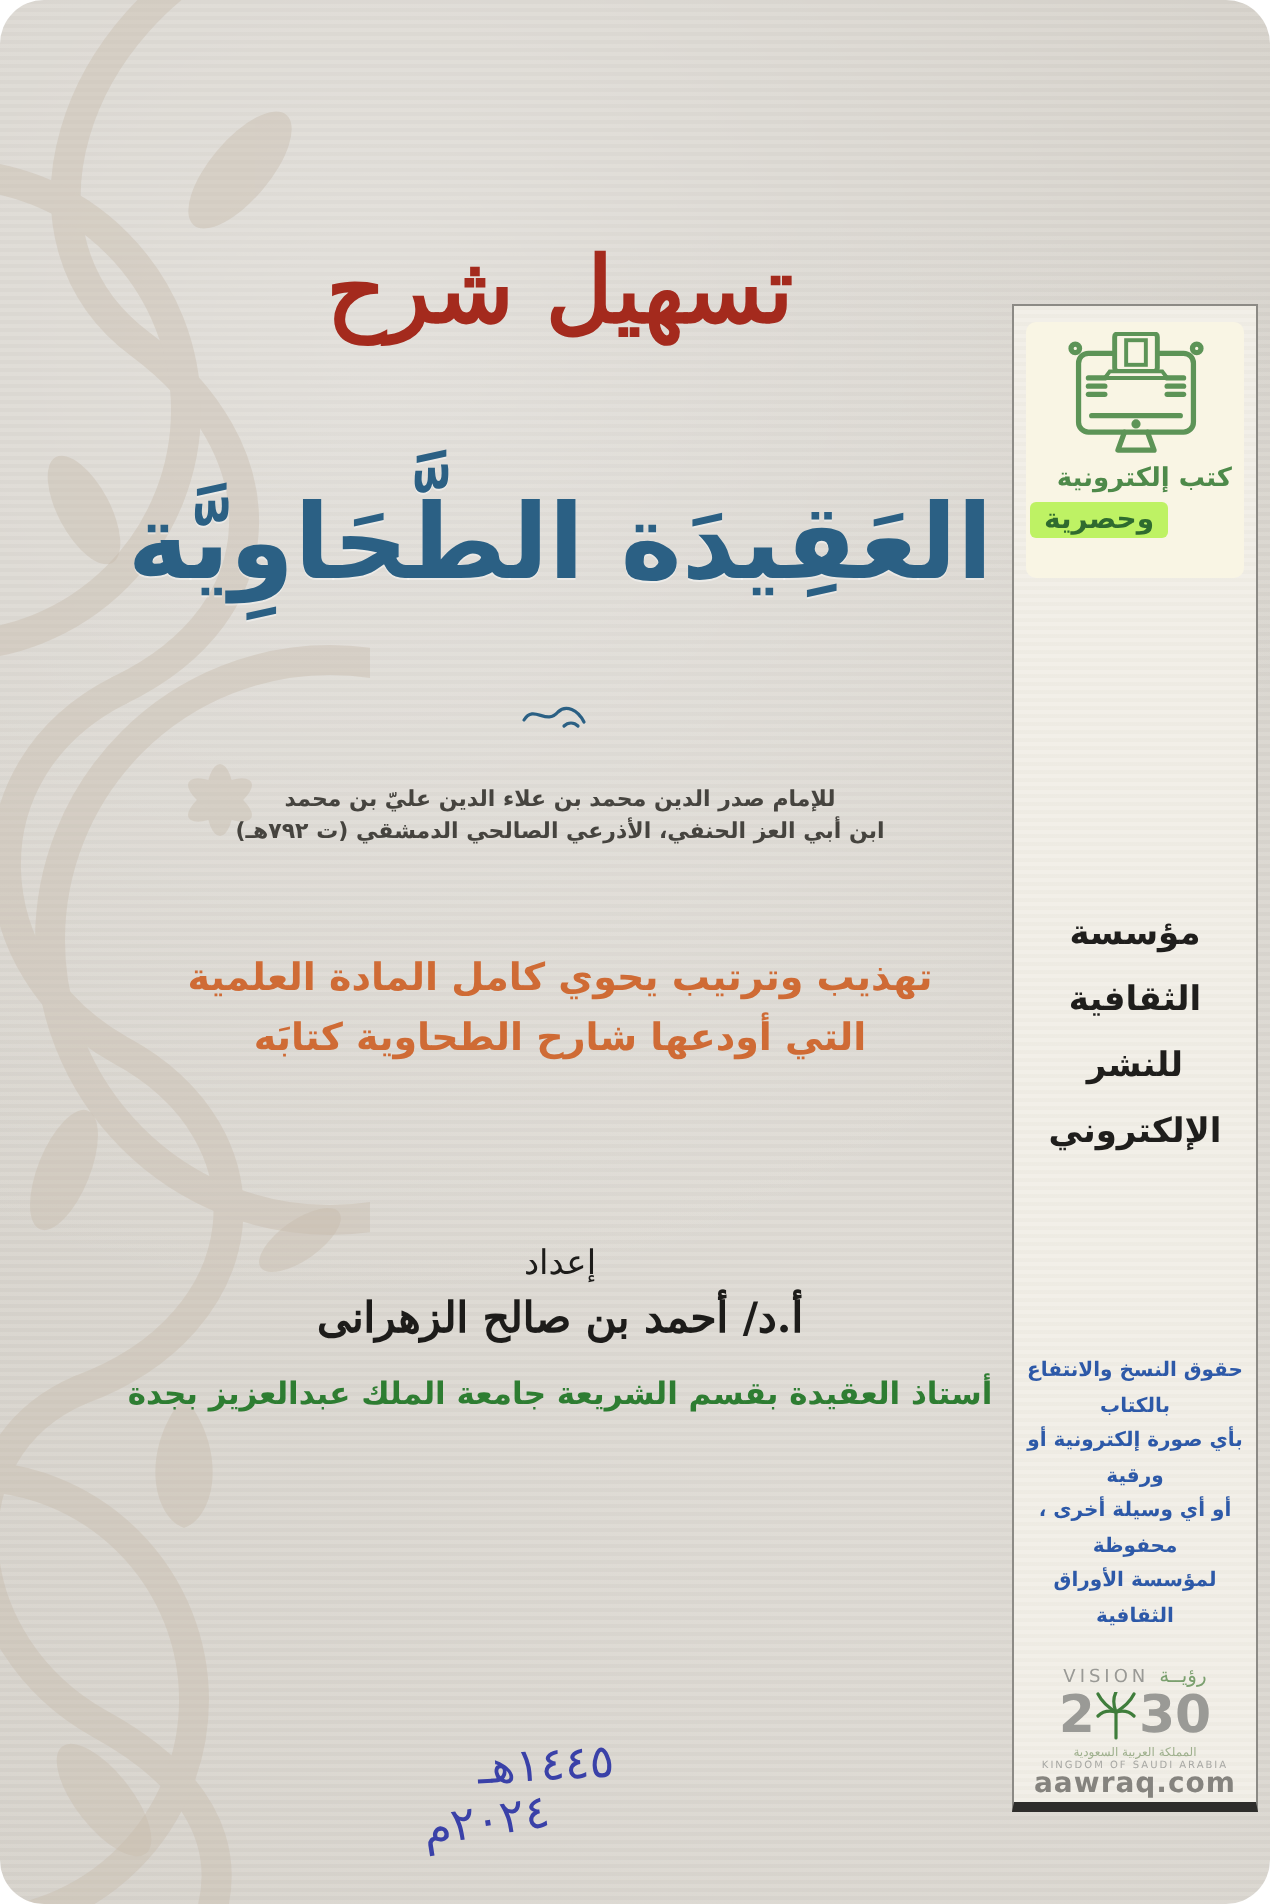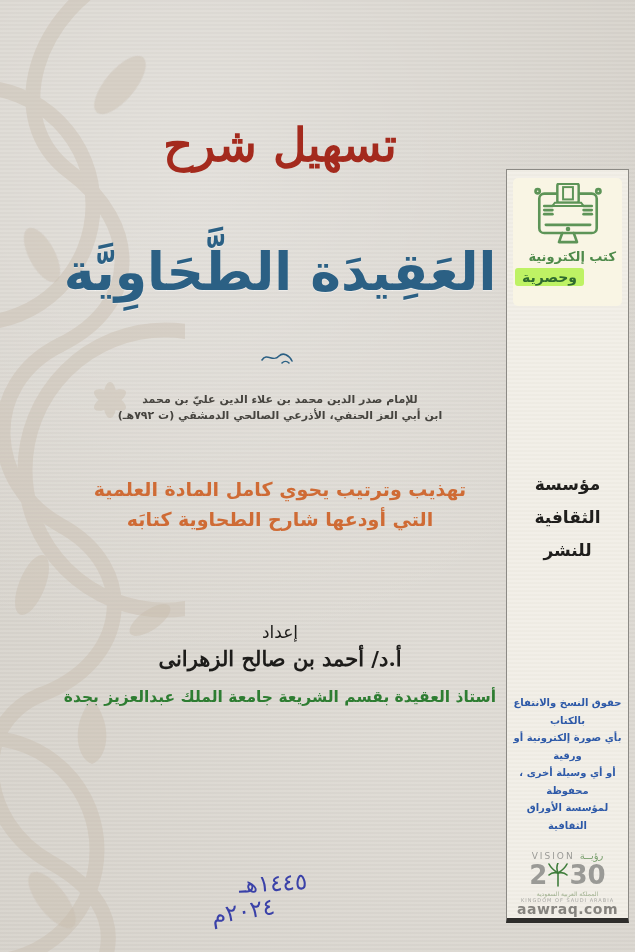--- a/index.html
+++ b/index.html
@@ -6,20 +6,21 @@
   .cover{
     position:relative;
     width:635px;height:952px;
     overflow:hidden;
     background-color:#dbd7d0;
     background-image:
       radial-gradient(circle at 30% 18%, rgba(255,255,255,.30), rgba(255,255,255,0) 55%),
       radial-gradient(circle at 70% 70%, rgba(255,255,255,.12), rgba(0,0,0,.02) 70%),
       repeating-linear-gradient(0deg, rgba(255,255,255,.05) 0 2px, rgba(0,0,0,.018) 2px 4px);
     font-family:"DejaVu Sans", sans-serif;
+    border-radius:22px;
   }
   .ornament{position:absolute;left:0;top:0;}
   
   .main{position:absolute;left:55px;top:0;width:450px;text-align:center;}
   .series-title{
     position:absolute;left:0;top:118px;width:100%;
     font-size:46px;font-weight:600;color:#a42a1d;
     font-family:"DejaVu Serif", serif;
   }
   .main-title{
@@ -52,21 +53,21 @@
   .date-hijri{
     position:absolute;left:228px;top:870px;width:90px;text-align:center;
     font-size:23px;color:#3a41a8;transform:rotate(-3deg);
   }
   .date-greg{
     position:absolute;left:198px;top:898px;width:90px;text-align:center;
     font-size:23px;color:#3a41a8;transform:rotate(-9deg);
   }
   
   .panel{
-    position:absolute;left:506px;top:169px;width:123px;height:754px;
+    position:absolute;left:506px;top:152px;width:123px;height:754px;
     background-color:#f1eee6;
     background-image:repeating-linear-gradient(0deg, rgba(255,255,255,.08) 0 2px, rgba(0,0,0,.012) 2px 4px);
     border:1px solid #8c8a85;border-bottom:5px solid #2e2d2b;
     box-sizing:border-box;
   }
   .badge{
     position:absolute;left:6px;top:8px;width:109px;height:128px;
     background:#f9f5e4;border-radius:5px;text-align:center;
   }
   .badge svg{margin-top:5px;}
@@ -177,20 +178,21 @@
       </svg>
       <div class="badge-line1" dir="rtl">كتب إلكترونية</div>
       <div class="badge-pill" dir="rtl">وحصرية</div>
     </div>
 
 
     <div class="pubwords" dir="rtl">
       <div class="pubword">مؤسسة</div>
       <div class="pubword">الثقافية</div>
       <div class="pubword">للنشر</div>
+      <div class="pubword">الإلكتروني</div>
     </div>
 
     <div class="copyright" dir="rtl">
       <div>حقوق النسخ والانتفاع بالكتاب</div>
       <div>بأي صورة إلكترونية أو ورقية</div>
       <div>أو أي وسيلة أخرى ، محفوظة</div>
       <div>لمؤسسة الأوراق الثقافية</div>
     </div>
 
     <div class="vision">

